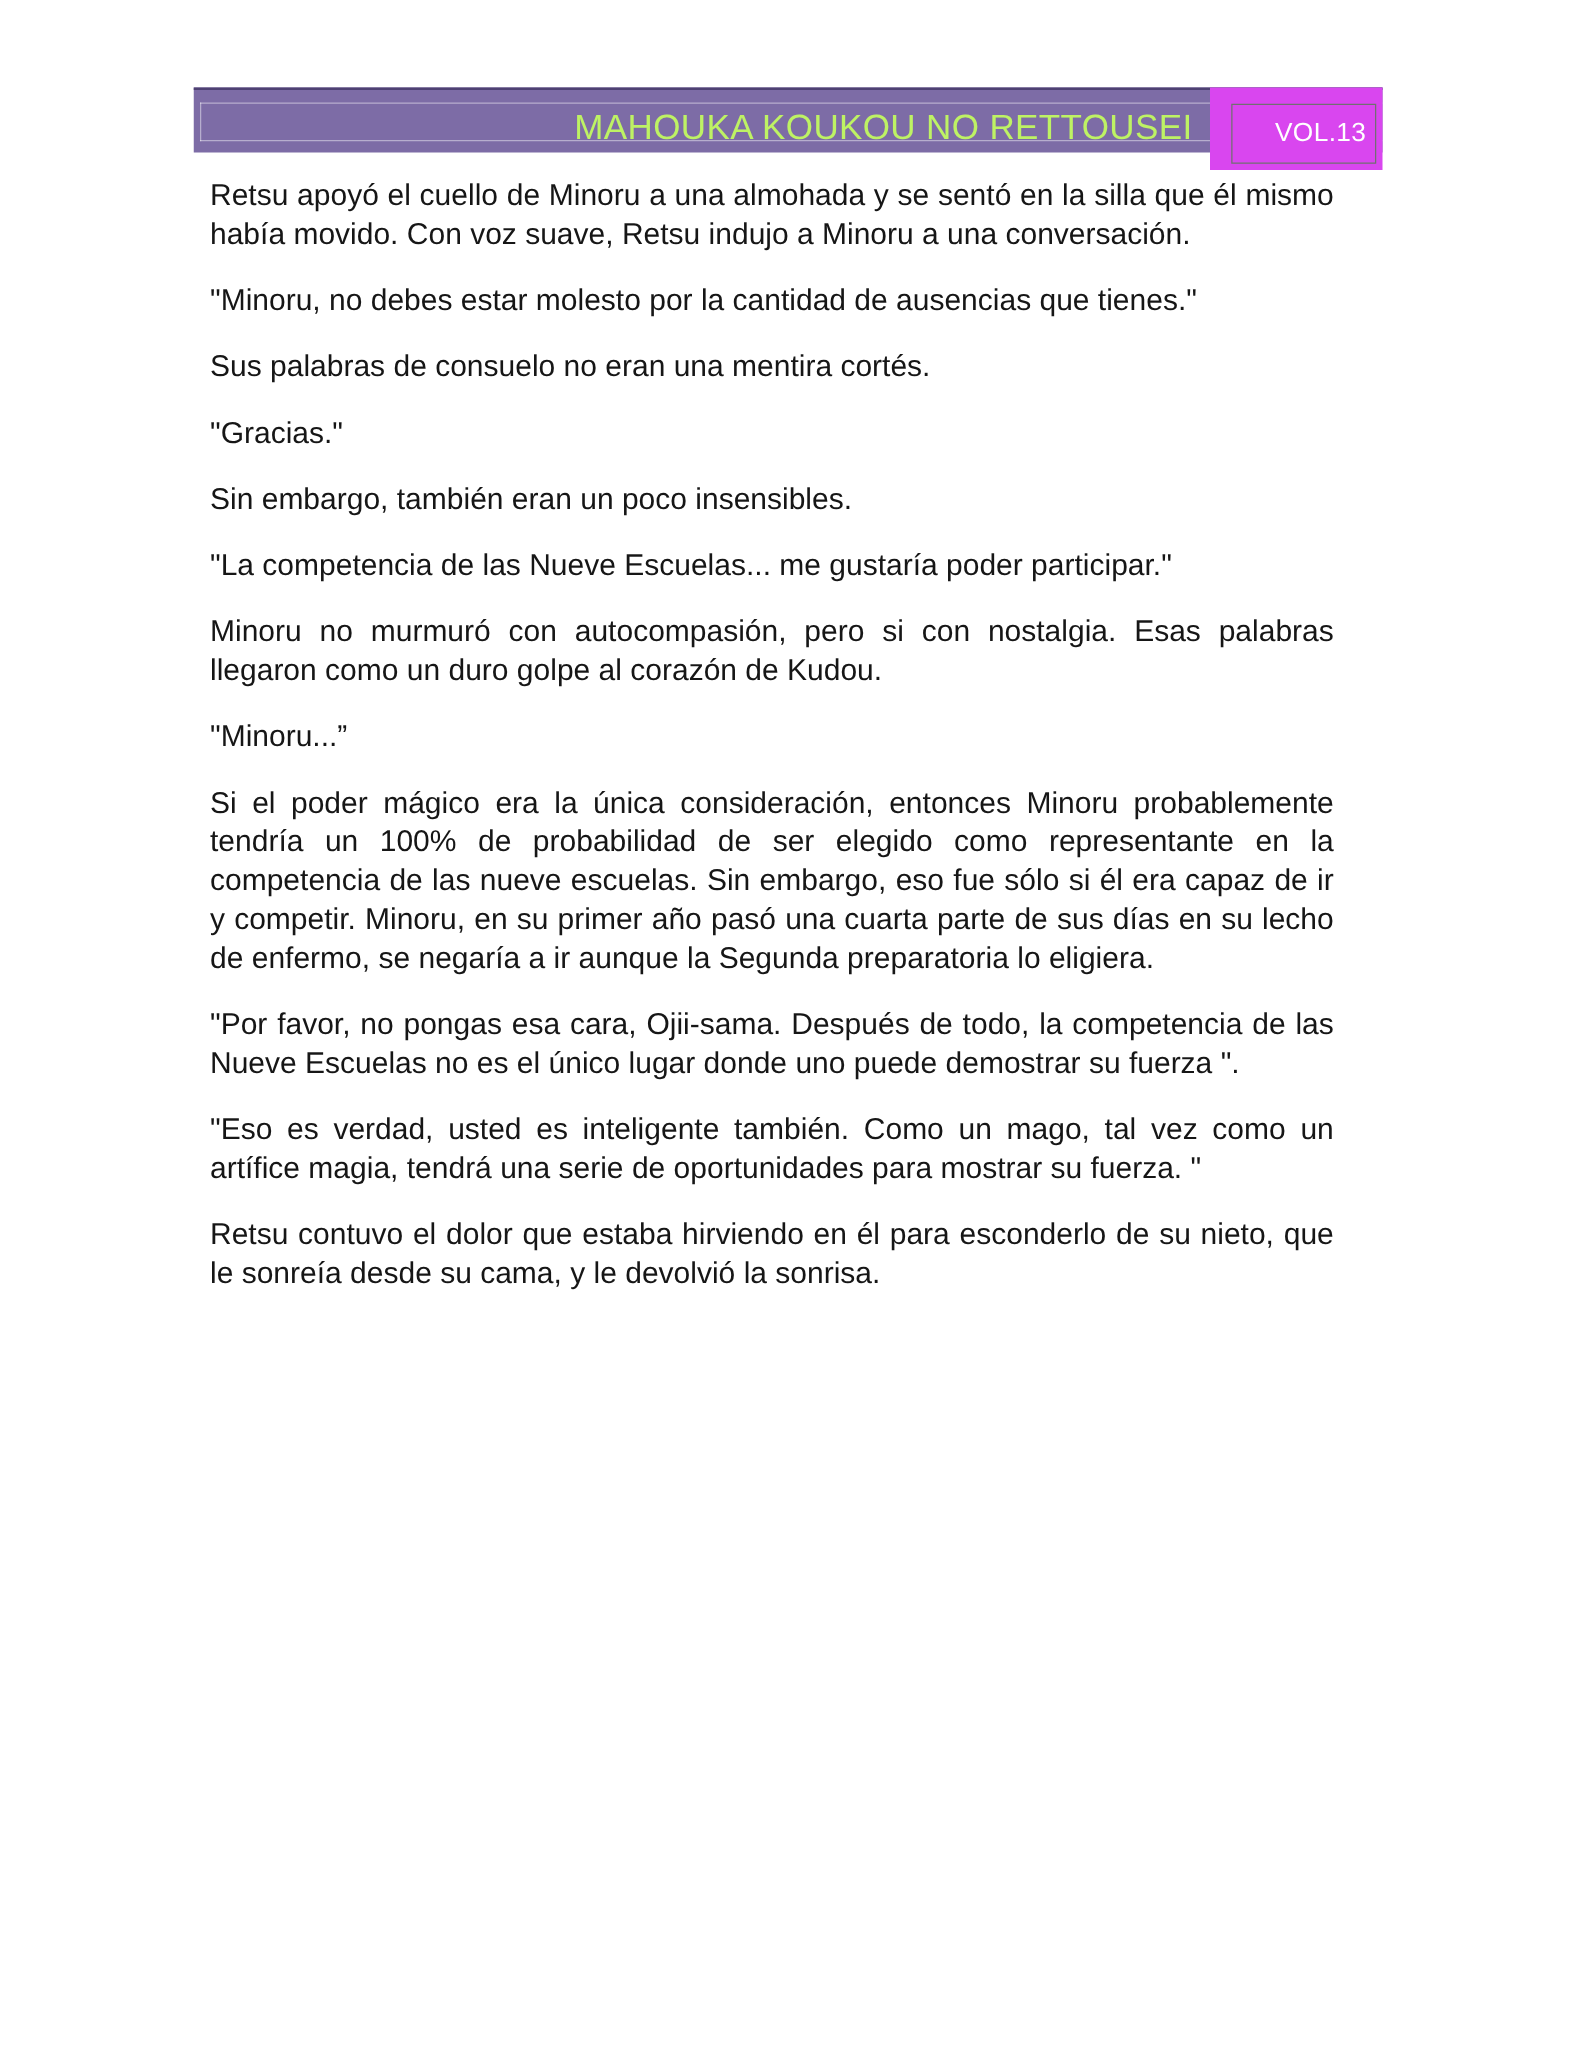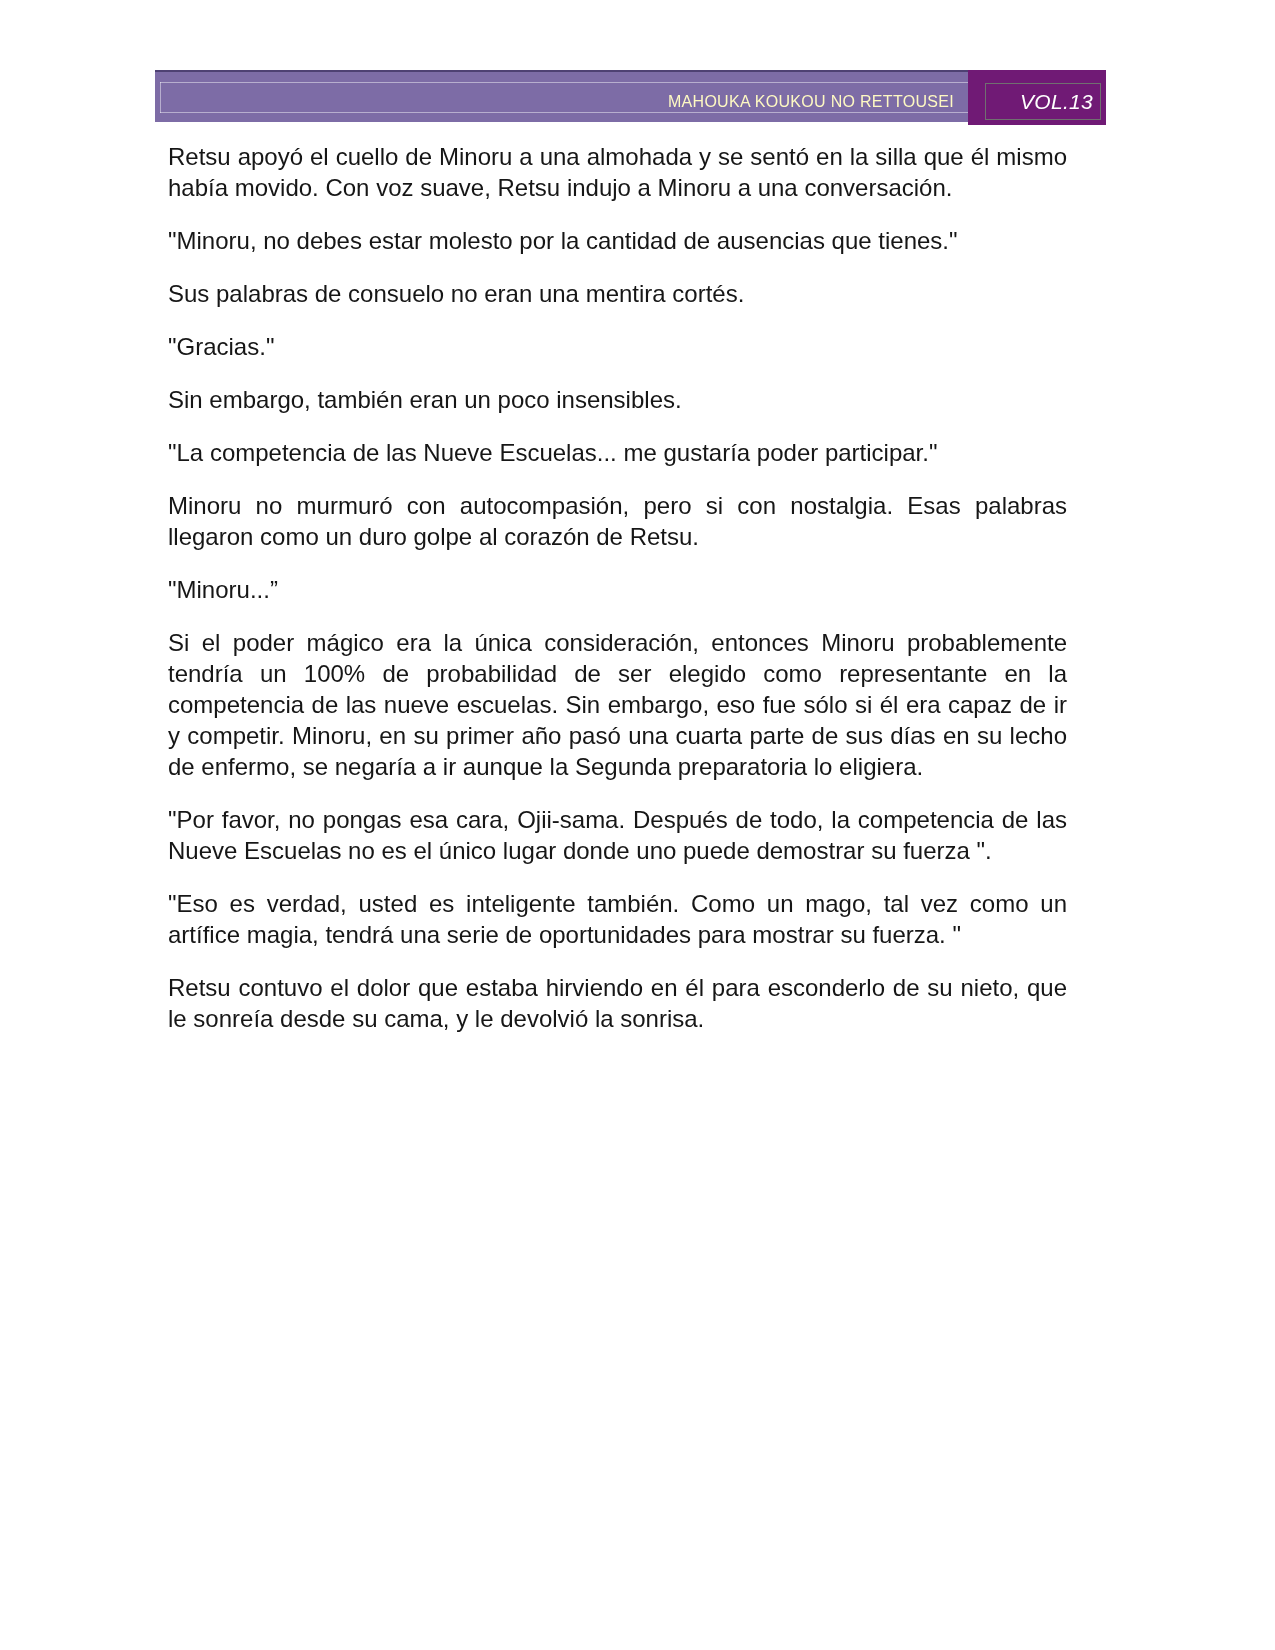--- a/index.html
+++ b/index.html
@@ -23,32 +23,31 @@
   }
   .hairline { position:absolute; background:rgba(255,255,255,0.45); }
   .hl-top    { left:5px; right:0; top:10px;  height:1px; }
   .hl-bottom { left:5px; right:0; bottom:9px; height:1px; }
   .hl-left   { left:5px; top:10px; bottom:9px; width:1px; }
 
   .series-title {
     position:absolute;
     right:152px; top:-2px; height:64px;
     display:flex; align-items:center;
-    color:#fef9c3;
-    font-size:16px;
+    color:#bef264;
+    font-size:28px;
     letter-spacing:0.3px;
     white-space:nowrap;
   }
 
   .volume-badge {
     position:absolute;
     right:0; top:-2px;
-    width:138px; height:55px;
-    background:#701a75;
-    font-style:italic;
+    width:138px; height:66px;
+    background:#d946ef;
   }
   .vol-frame {
     position:absolute;
     left:17px; right:5px; top:13px; bottom:5px;
     border:1px solid #707070;
     display:flex; align-items:center; justify-content:flex-end;
     padding-right:7px;
     color:#ffffff;
     font-size:21px;
     letter-spacing:0.3px;
@@ -83,21 +82,21 @@
     </div>
   </div>
 
   <div class="doc-body">
       <p>Retsu apoyó el cuello de Minoru a una almohada y se sentó en la silla que él mismo había movido. Con voz suave, Retsu indujo a Minoru a una conversación.</p>
       <p>"Minoru, no debes estar molesto por la cantidad de ausencias que tienes."</p>
       <p>Sus palabras de consuelo no eran una mentira cortés.</p>
       <p>"Gracias."</p>
       <p>Sin embargo, también eran un poco insensibles.</p>
       <p>"La competencia de las Nueve Escuelas... me gustaría poder participar."</p>
-      <p>Minoru no murmuró con autocompasión, pero si con nostalgia. Esas palabras llegaron como un duro golpe al corazón de Retsu.</p>
+      <p>Minoru no murmuró con autocompasión, pero si con nostalgia. Esas palabras llegaron como un duro golpe al corazón de Kudou.</p>
       <p>"Minoru...”</p>
       <p>Si el poder mágico era la única consideración, entonces Minoru probablemente tendría un 100% de probabilidad de ser elegido como representante en la competencia de las nueve escuelas. Sin embargo, eso fue sólo si él era capaz de ir y competir. Minoru, en su primer año  pasó una cuarta parte de sus días en su lecho de enfermo, se negaría a ir aunque la Segunda preparatoria lo eligiera.</p>
       <p>"Por favor, no pongas esa cara, Ojii-sama. Después de todo, la competencia de las Nueve Escuelas no es el único lugar donde uno puede demostrar su fuerza ".</p>
       <p>"Eso es verdad, usted es inteligente también. Como un mago, tal vez como un artífice magia, tendrá una serie de oportunidades para mostrar su fuerza. "</p>
       <p>Retsu contuvo el dolor que estaba hirviendo en él para esconderlo de su nieto, que le sonreía desde su cama, y le devolvió la sonrisa.</p>
     </div>
 
 </div>
 
 </body></html>

